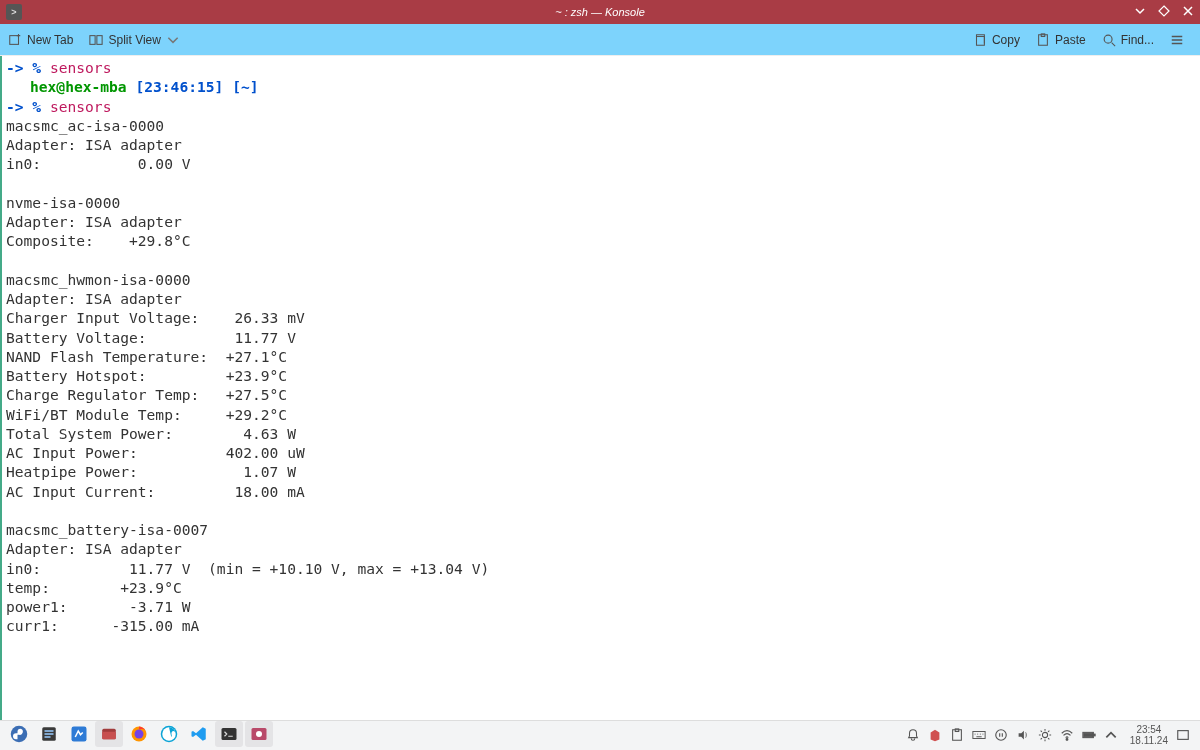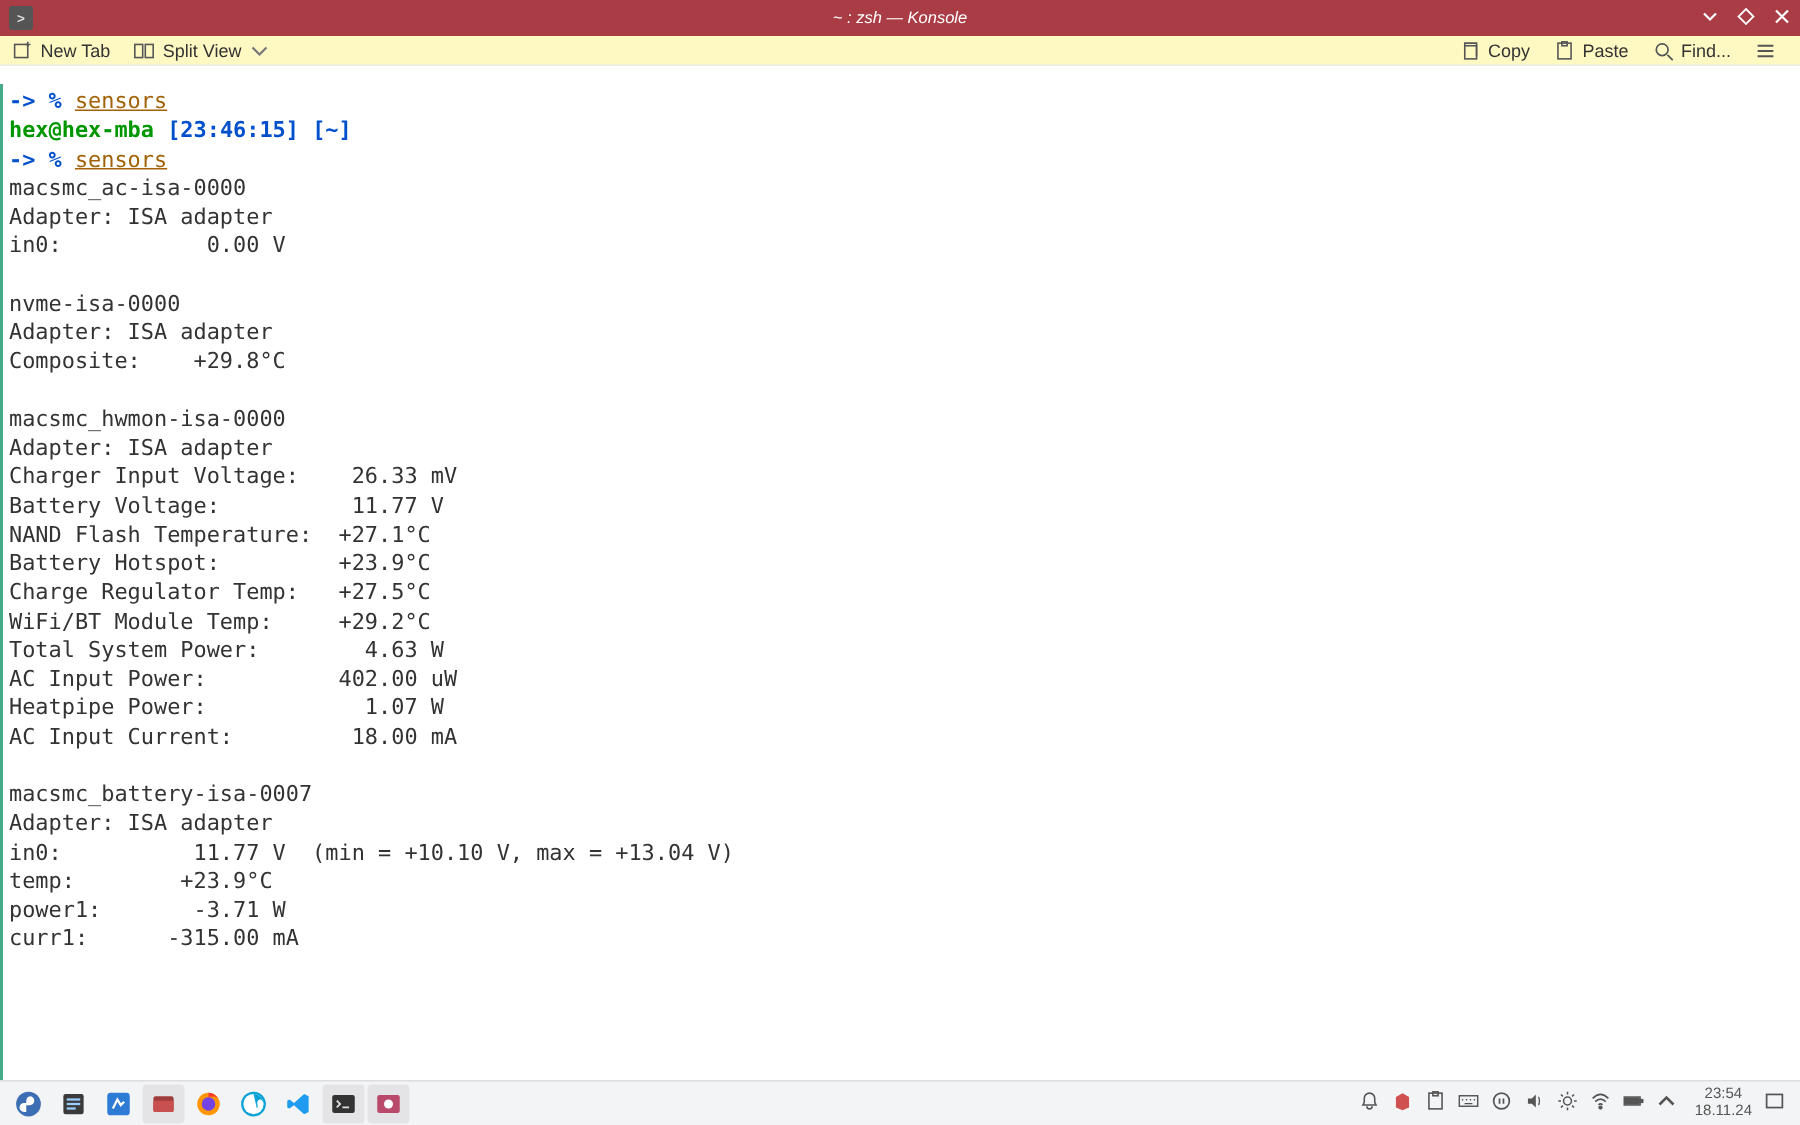--- a/index.html
+++ b/index.html
@@ -6,35 +6,35 @@
   html, body { width:1200px; height:750px; font-family:sans-serif; background:#fff; overflow:hidden; }
 
   
   .titlebar { height:24px; background:#a93c45; color:#fff; display:flex; align-items:center; position:relative; font-size:11px; }
   .titlebar .app-icon { width:16px; height:16px; margin-left:6px; background:#555; border-radius:2px; display:flex; align-items:center; justify-content:center; color:#ddd; font-size:9px; font-weight:bold; }
   .titlebar .title { position:absolute; left:50%; transform:translateX(-50%);font-style:italic; }
   .titlebar .win-ctrls { position:absolute; right:6px; display:flex; gap:12px; align-items:center; }
   .titlebar .win-ctrls svg { width:12px; height:12px; }
 
   
-  .toolbar { height:20px; background:#fef9c3; border-bottom:1px solid #eee; display:flex; align-items:center; font-size:12px; color:#333; }
+  .toolbar { height:32px; background:#7dd3fc; border-bottom:1px solid #eee; display:flex; align-items:center; font-size:12px; color:#333; }
   .tbtn { display:flex; align-items:center; gap:5px; padding:0 8px; height:100%; cursor:pointer; }
   .tbtn svg { width:14px; height:14px; }
   .spacer { flex:1; }
   .menu-icon { margin-right:8px; }
 
   
   .term { position:absolute; top:56px; left:0; right:0; bottom:30px; background:#fff; padding:2px 4px; overflow:hidden; border-left:2px solid #4a8; }
   .term pre { font-family:"DejaVu Sans Mono","Liberation Mono",monospace; font-size:14.6px; line-height:1.32; color:#333; white-space:pre; }
-  .g { color:#009600; font-weight:bold; }
+  .g { color:#009600; font-weight:bold;margin-left:24px; }
   .b { color:#0050cc; font-weight:bold; }
-  .dg{ color:#a16207;text-decoration:underline; }
-
-  
-  .taskbar { position:absolute; bottom:0; left:0; right:0; height:30px; background:#f3f4f5; border-top:1px solid #ddd; display:flex; align-items:center; padding:0 4px; font-size:11px; color:#333; }
+  .dg{ color:#be185d; }
+
+  
+  .taskbar { position:absolute; bottom:0; left:0; right:0; height:30px; background:#f3f4f5; border-top:1px solid #ddd; display:flex; padding:0 4px; font-size:11px; color:#333; }
   .ticon { width:28px; height:26px; margin:0 1px; display:flex; align-items:center; justify-content:center; border-radius:3px; cursor:pointer; }
   .ticon.running { background:#e4e4e6; }
   .ticon svg { width:18px; height:18px; }
   .tray { margin-left:auto; display:flex; align-items:center; gap:8px; padding-right:6px; color:#555; }
   .tray svg { width:14px; height:14px; }
   .clock { text-align:center; line-height:1.05; font-size:10px; margin-left:4px; }
 </style>
 </head>
 <body>
 

